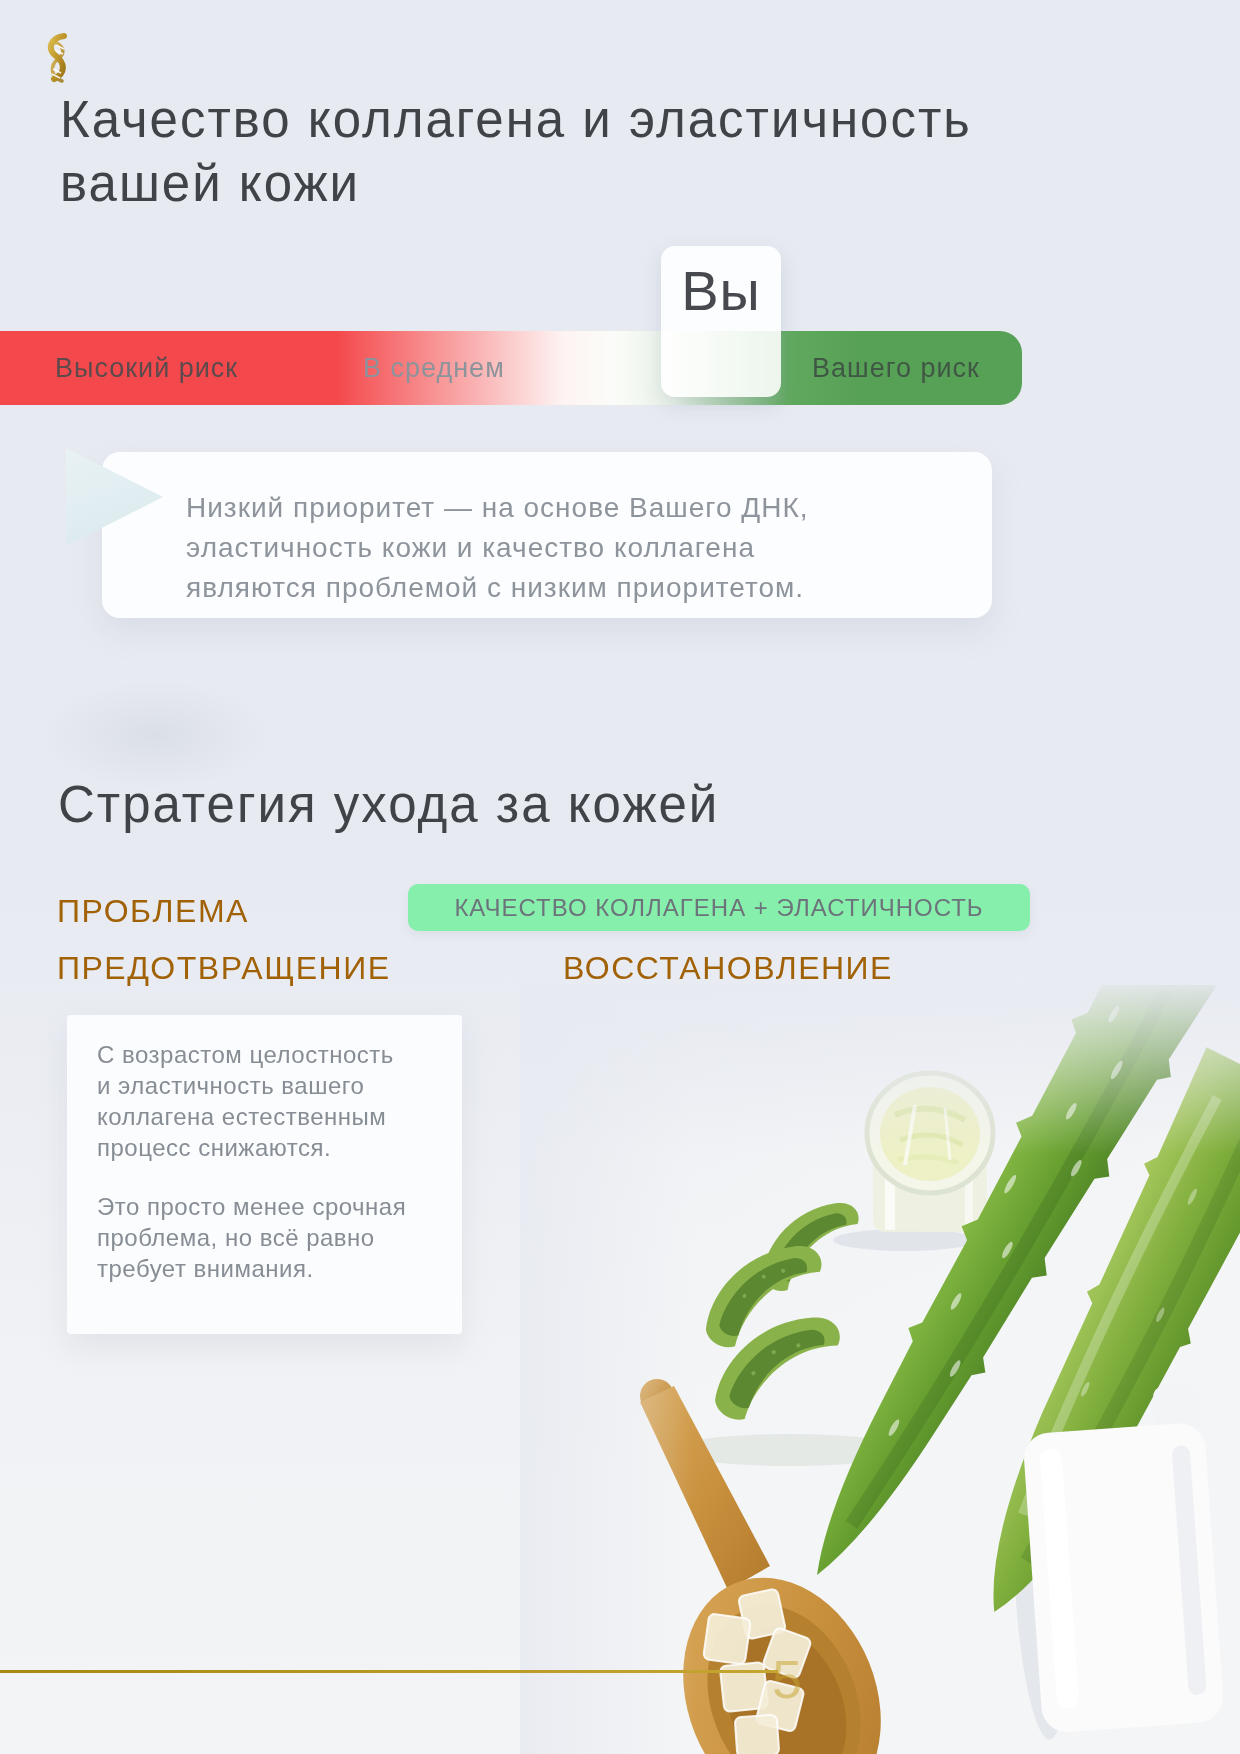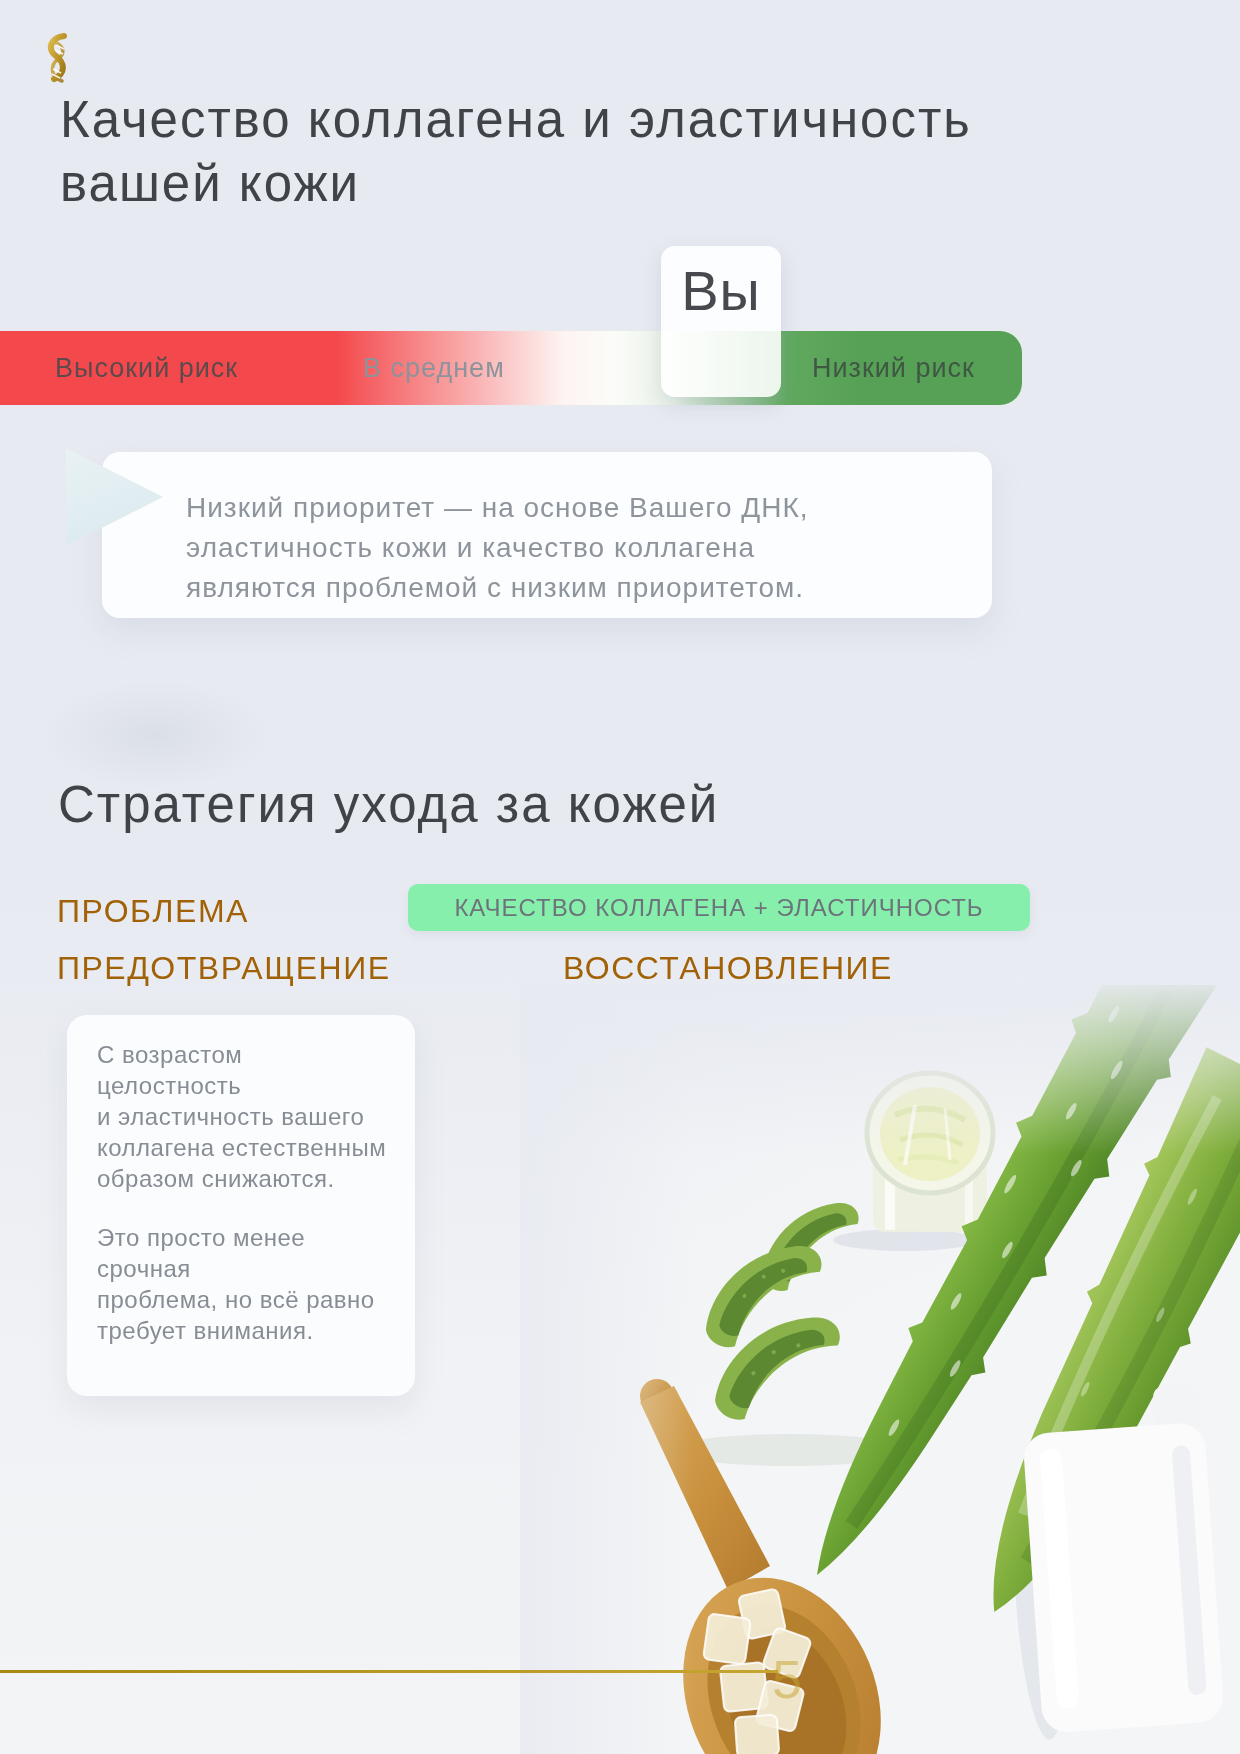--- a/index.html
+++ b/index.html
@@ -54,22 +54,22 @@
   .row-label{
     font-size:32px;font-weight:300;letter-spacing:1.5px;color:#a16207;z-index:4;
   }
   .problem-pill{
     left:408px;top:884px;width:622px;height:47px;z-index:4;
     background:#86efac;border-radius:10px;box-shadow:0 4px 10px rgba(140,150,170,0.12);
     display:flex;align-items:center;justify-content:center;
     font-size:24px;font-weight:300;letter-spacing:1px;color:#6d737a;
   }
   .prevention-card{
-    left:67px;top:1015px;width:348px;z-index:4;box-sizing:border-box;
-    background:#fbfcfd;border-radius:20px;
+    left:67px;top:1015px;width:395px;z-index:4;box-sizing:border-box;
+    background:#fbfcfd;border-radius:4px;
     box-shadow:0 14px 30px rgba(150,158,175,0.16);
     padding:24px 24px 50px 30px;
     font-size:24px;font-weight:300;letter-spacing:0.5px;color:#878d94;line-height:31px;
   }
   .prevention-card p{margin:0 0 28px 0;}
   .prevention-card p:last-child{margin-bottom:0;}
   
   .photo-wrap{left:520px;top:985px;width:720px;height:769px;z-index:1;overflow:hidden;}
   .photo-bg{position:absolute;inset:0;
     background:linear-gradient(150deg,rgba(243,244,246,0) 0%,rgba(243,244,246,0.9) 30%,#f4f5f6 52%);}
@@ -109,21 +109,21 @@
 </svg>
 
 <div class="abs page-title">
   <div>Качество коллагена и эластичность</div>
   <div>вашей кожи</div>
 </div>
 
 <div class="abs risk-bar">
   <span class="risk-label high">Высокий риск</span>
   <span class="risk-label mid">В среднем</span>
-  <span class="risk-label low">Низкий риск</span>
+  <span class="risk-label low">Вашего риск</span>
 </div>
 <div class="abs you-marker">
   <span>Вы</span>
 </div>
 
 <div class="abs callout-triangle"></div>
 <div class="abs callout-card">
   <div>Низкий приоритет — на основе Вашего ДНК,</div>
   <div>эластичность кожи и качество коллагена</div>
   <div>являются проблемой с низким приоритетом.</div>
@@ -137,21 +137,21 @@
 </div>
 
 <div class="abs row-label" style="left:57px;top:950px;">ПРЕДОТВРАЩЕНИЕ</div>
 <div class="abs row-label" style="left:563px;top:950px;">ВОССТАНОВЛЕНИЕ</div>
 
 <div class="abs prevention-card">
   <p>
     <span style="display:block">С возрастом целостность</span>
     <span style="display:block">и эластичность вашего</span>
     <span style="display:block">коллагена естественным</span>
-    <span style="display:block">образом снижаются.</span>
+    <span style="display:block">процесс снижаются.</span>
   </p>
   <p>
     <span style="display:block">Это просто менее срочная</span>
     <span style="display:block">проблема, но всё равно</span>
     <span style="display:block">требует внимания.</span>
   </p>
 </div>
 
 <div class="abs photo-wrap">
   <div class="photo-bg"></div>

